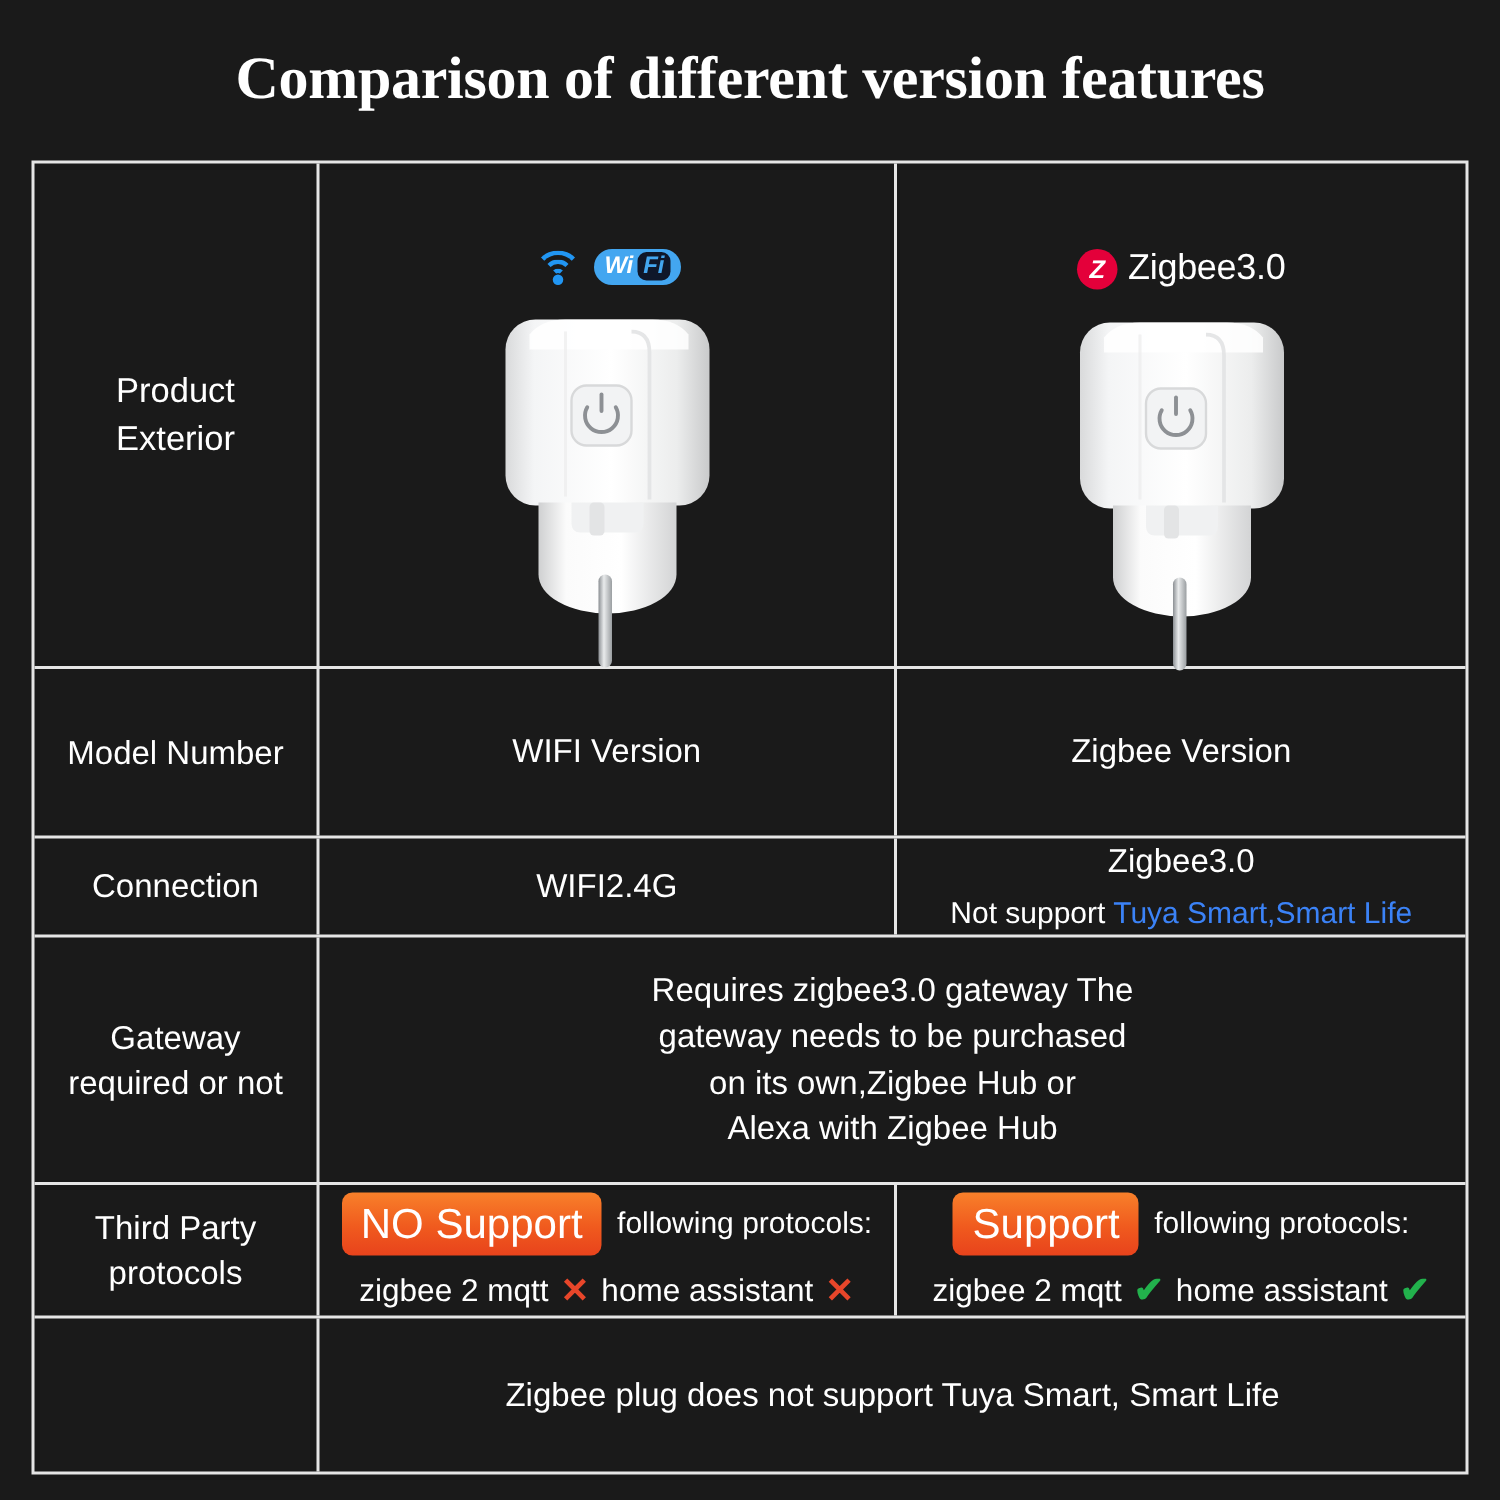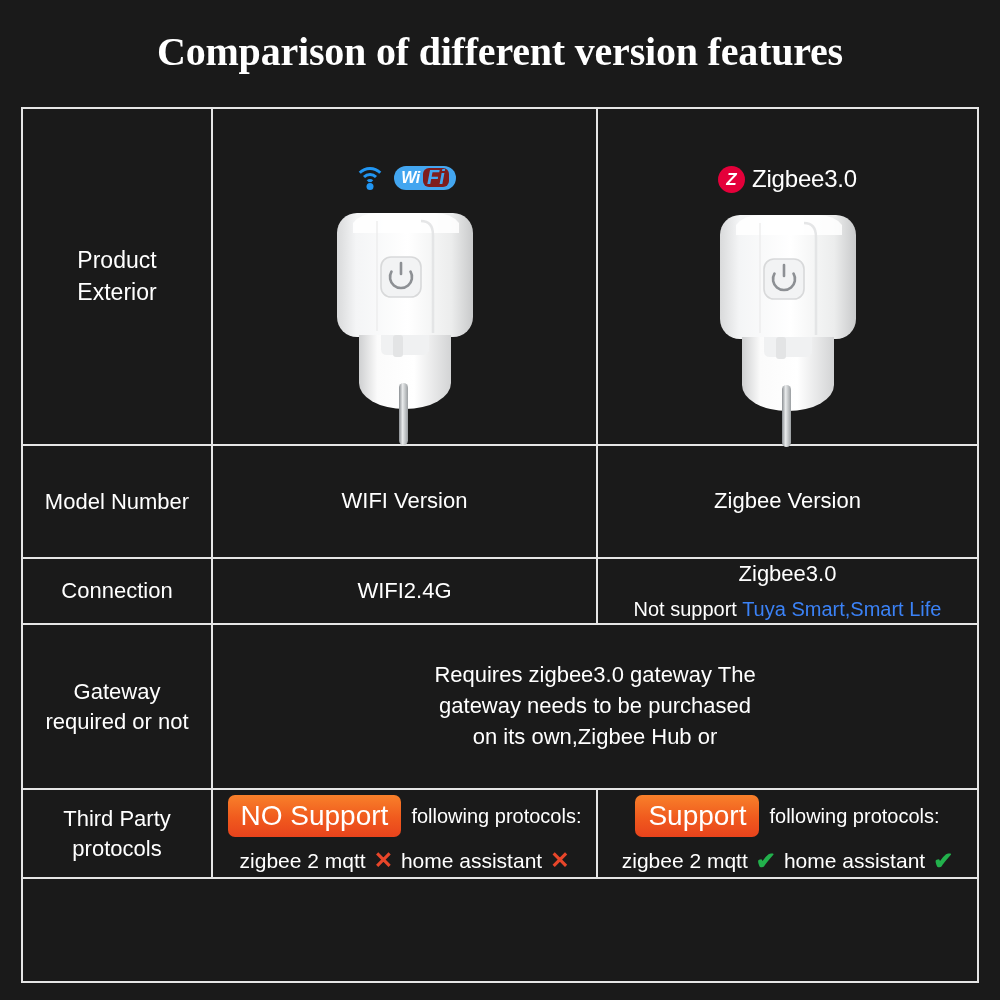--- a/index.html
+++ b/index.html
@@ -84,22 +84,22 @@
   .wifi-pill {
     display: inline-flex; align-items: center;
     background: #43a6f0; border-radius: 12px;
     padding: 2px 7px 3px 7px; height: 24px;
   }
   .wifi-pill .wi {
     color: #ffffff; font-size: 16px; font-weight: bold;
     font-style: italic; letter-spacing: -0.3px; padding-right: 3px;
   }
   .wifi-pill .fi {
-    color: #43a6f0; background: #7f1d1d; border-radius: 6px;
-    font-size: 20px; font-weight: bold; font-style: italic;
+    color: #43a6f0; background: #0f172a; border-radius: 6px;
+    font-size: 16px; font-weight: bold; font-style: italic;
     padding: 0 4px; line-height: 19px;
   }
 
   
   .zig-mark {
     width: 27px; height: 27px; border-radius: 50%;
     background: #e4003a;
     display: flex; align-items: center; justify-content: center;
     color: #ffffff; font-size: 17px; font-weight: bold; font-style: italic;
     line-height: 1;
@@ -263,20 +263,21 @@
         <div class="lbl">
           <div>Gateway</div>
           <div>required or not</div>
         </div>
       </div>
       <div class="cell c-zig">
         <div class="val">
           <div>Requires zigbee3.0 gateway The</div>
           <div>gateway needs to be purchased</div>
           <div>on its own,Zigbee Hub or</div>
+          <div>Alexa with Zigbee Hub</div>
         </div>
       </div>
     </div>
 
     <div class="row r-third">
       <div class="cell c-label">
         <div class="lbl">
           <div>Third Party</div>
           <div>protocols</div>
         </div>
@@ -310,16 +311,19 @@
             <span class="mark-v">✔</span>
           </div>
         </div>
       </div>
     </div>
 
     <div class="row r-footer">
       <div class="cell c-label">
         <span class="lbl"></span>
       </div>
+      <div class="cell c-merged">
+        <span class="val">Zigbee plug does not support Tuya Smart, Smart Life</span>
+      </div>
     </div>
 
   </div>
 </div>
 
 </body></html>

